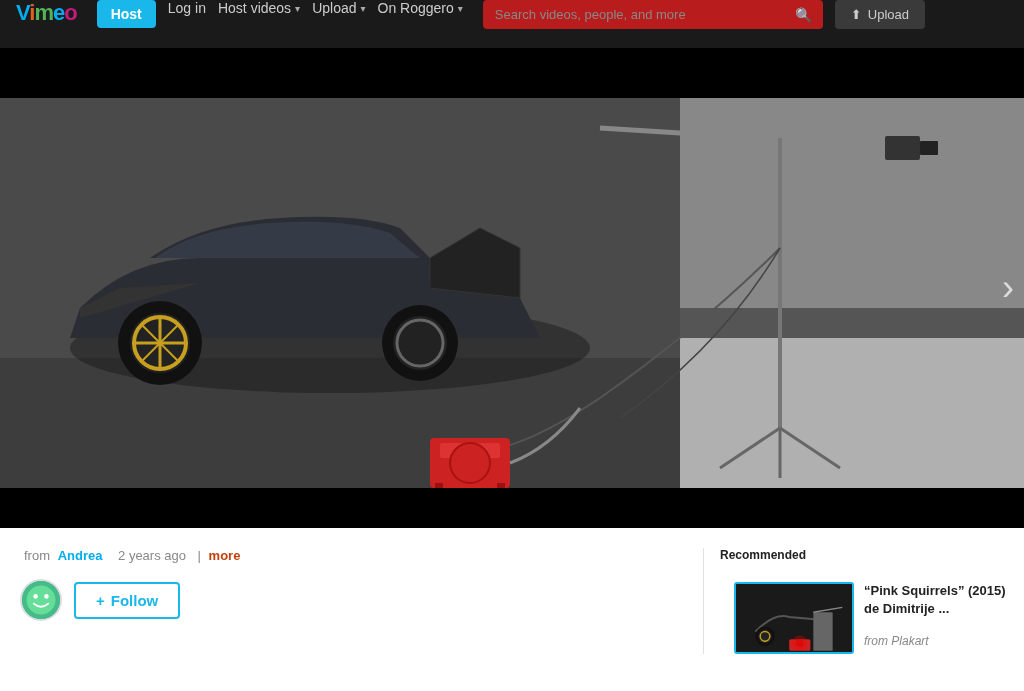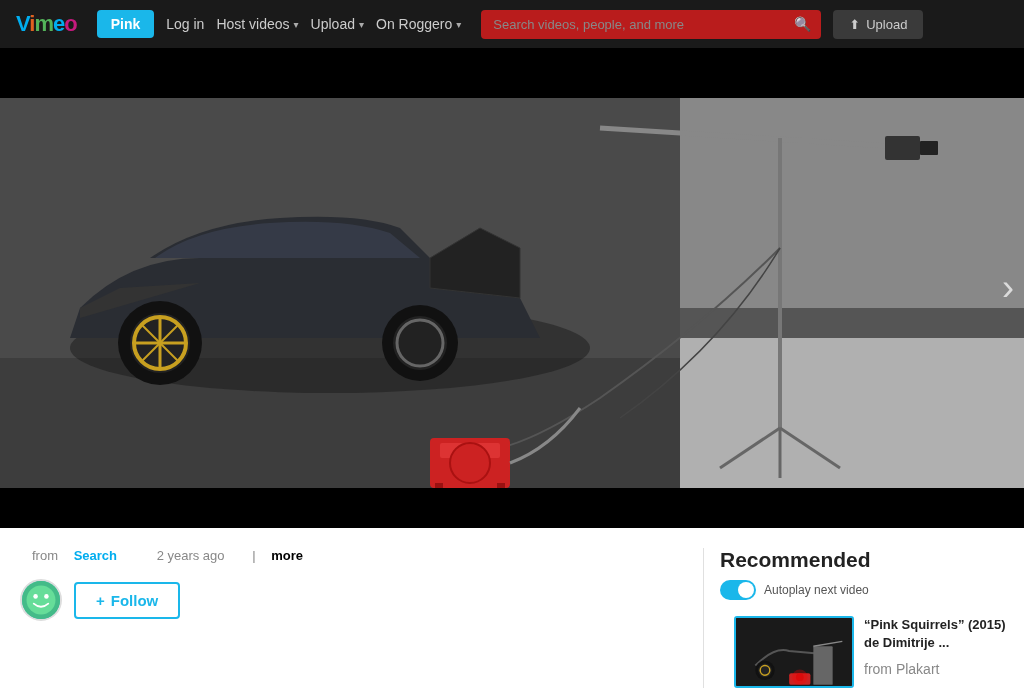--- a/index.html
+++ b/index.html
@@ -1,21 +1,21 @@
 <!DOCTYPE html>
 <html><head>
   <meta charset="utf-8">
   <style>
     * { margin: 0; padding: 0; box-sizing: border-box; }
     body { font-family: -apple-system, BlinkMacSystemFont, "Helvetica Neue", Arial, sans-serif; background: #fff; width: 1024px; overflow-x: hidden; }
 
     
     .navbar {
       display: flex;
-      align-items: center;
+      align-items: flex-start;
       padding: 0 16px;
       height: 48px;
       background: #1a1a1a;
       gap: 12px;
     }
     .vimeo-logo {
       font-size: 22px;
       font-weight: 900;
       letter-spacing: -1px;
       margin-right: 8px;
@@ -144,21 +144,21 @@
     .video-meta {
       font-size: 13px;
       color: #888;
       margin-bottom: 16px;
     }
     .video-meta a {
       color: #00adef;
       text-decoration: none;
       font-weight: 600;
     }
-    .video-meta span { margin: 0 12px; }
+    .video-meta span { margin: 0 4px; }
 
     .avatar-follow {
       display: flex;
       align-items: center;
       gap: 12px;
     }
     .avatar {
       width: 42px;
       height: 42px;
       border-radius: 50%;
@@ -183,24 +183,24 @@
       gap: 6px;
       color: #1ab7ea;
     }
 
     
     .recommended {
       width: 320px;
       padding: 0 16px;
     }
     .rec-title {
-      font-size: 21px;
+      font-size: 12px;
       font-weight: 700;
       color: #222;
-      margin-bottom: 8px;
+      margin-bottom: 20px;
     }
     .autoplay-row {
       display: flex;
       align-items: center;
       gap: 8px;
       margin-bottom: 16px;
     }
     .toggle {
       width: 36px;
       height: 20px;
@@ -248,33 +248,34 @@
       justify-content: center;
     }
     .rec-info { flex: 1; }
     .rec-video-title {
       font-size: 13px;
       font-weight: 600;
       color: #222;
       line-height: 1.4;
     }
     .rec-from {
-      font-size: 14px;
+      font-size: 12px;
       color: #888;
-      margin-top: 9px;
+      margin-top: 16px;
+      font-style: italic;
     }
   </style>
 </head>
 <body>
 
 <nav class="navbar">
   <div class="vimeo-logo">
     <span>V</span><span>i</span><span>m</span><span>e</span><span>o</span>
   </div>
-  <button class="join-btn">Pink</button>
+  <button class="join-btn">Host</button>
   <a class="nav-link">Log in</a>
   <a class="nav-link">
     <span>Host videos</span>
     <span class="nav-chevron">▾</span>
   </a>
   <a class="nav-link">
     <span>Upload</span>
     <span class="nav-chevron">▾</span>
   </a>
   <a class="nav-link">
@@ -356,25 +357,25 @@
     <rect x="0" y="440" width="1024" height="40" fill="#000"></rect>
   </svg>
   <div class="next-arrow">›</div>
 </div>
 
 <div class="below-video">
 
   <div class="video-info">
     <div class="video-meta">
       <span>from</span>
-      <a>Search</a>
+      <a>Andrea</a>
       <span> </span>
       <span>2 years ago</span>
       <span> | </span>
-      <a style="color:#000000;margin-top:8px;">more</a>
+      <a style="color:#c2410c;margin-top:8px;">more</a>
     </div>
     <div class="avatar-follow">
       <div class="avatar">
         <svg viewBox="0 0 42 42" width="38" height="38" xmlns="http://www.w3.org/2000/svg">
           <circle cx="21" cy="21" r="21" fill="#44bb88"></circle>
 
           <circle cx="21" cy="21" r="16" fill="#66dd99"></circle>
           <circle cx="15" cy="17" r="2.5" fill="#fff"></circle>
           <circle cx="27" cy="17" r="2.5" fill="#fff"></circle>
           <path d="M13 25 Q21 32 29 25" fill="none" stroke="#fff" stroke-width="2" stroke-linecap="round"></path>
@@ -382,24 +383,20 @@
       </div>
       <button class="follow-btn">
         <span>+</span>
         <span>Follow</span>
       </button>
     </div>
   </div>
 
   <div class="recommended">
     <div class="rec-title">Recommended</div>
-    <div class="autoplay-row">
-      <div class="toggle"></div>
-      <span class="autoplay-label">Autoplay next video</span>
-    </div>
     <div class="rec-item">
       <div class="rec-thumb">
         <div class="rec-thumb-inner">
           <svg viewBox="0 0 120 72" width="120" height="72" xmlns="http://www.w3.org/2000/svg">
             <rect width="120" height="72" fill="#1a1a1a"></rect>
             <path d="M20 50 Q40 30 55 35 L90 38" fill="none" stroke="#555" stroke-width="2"></path>
             <circle cx="30" cy="55" r="10" fill="#111"></circle>
             <circle cx="30" cy="55" r="7" fill="#222"></circle>
             <circle cx="30" cy="55" r="5" fill="none" stroke="#c8a020" stroke-width="1.5"></circle>
             <rect x="55" y="58" width="22" height="12" fill="#cc2222" rx="2"></rect>

